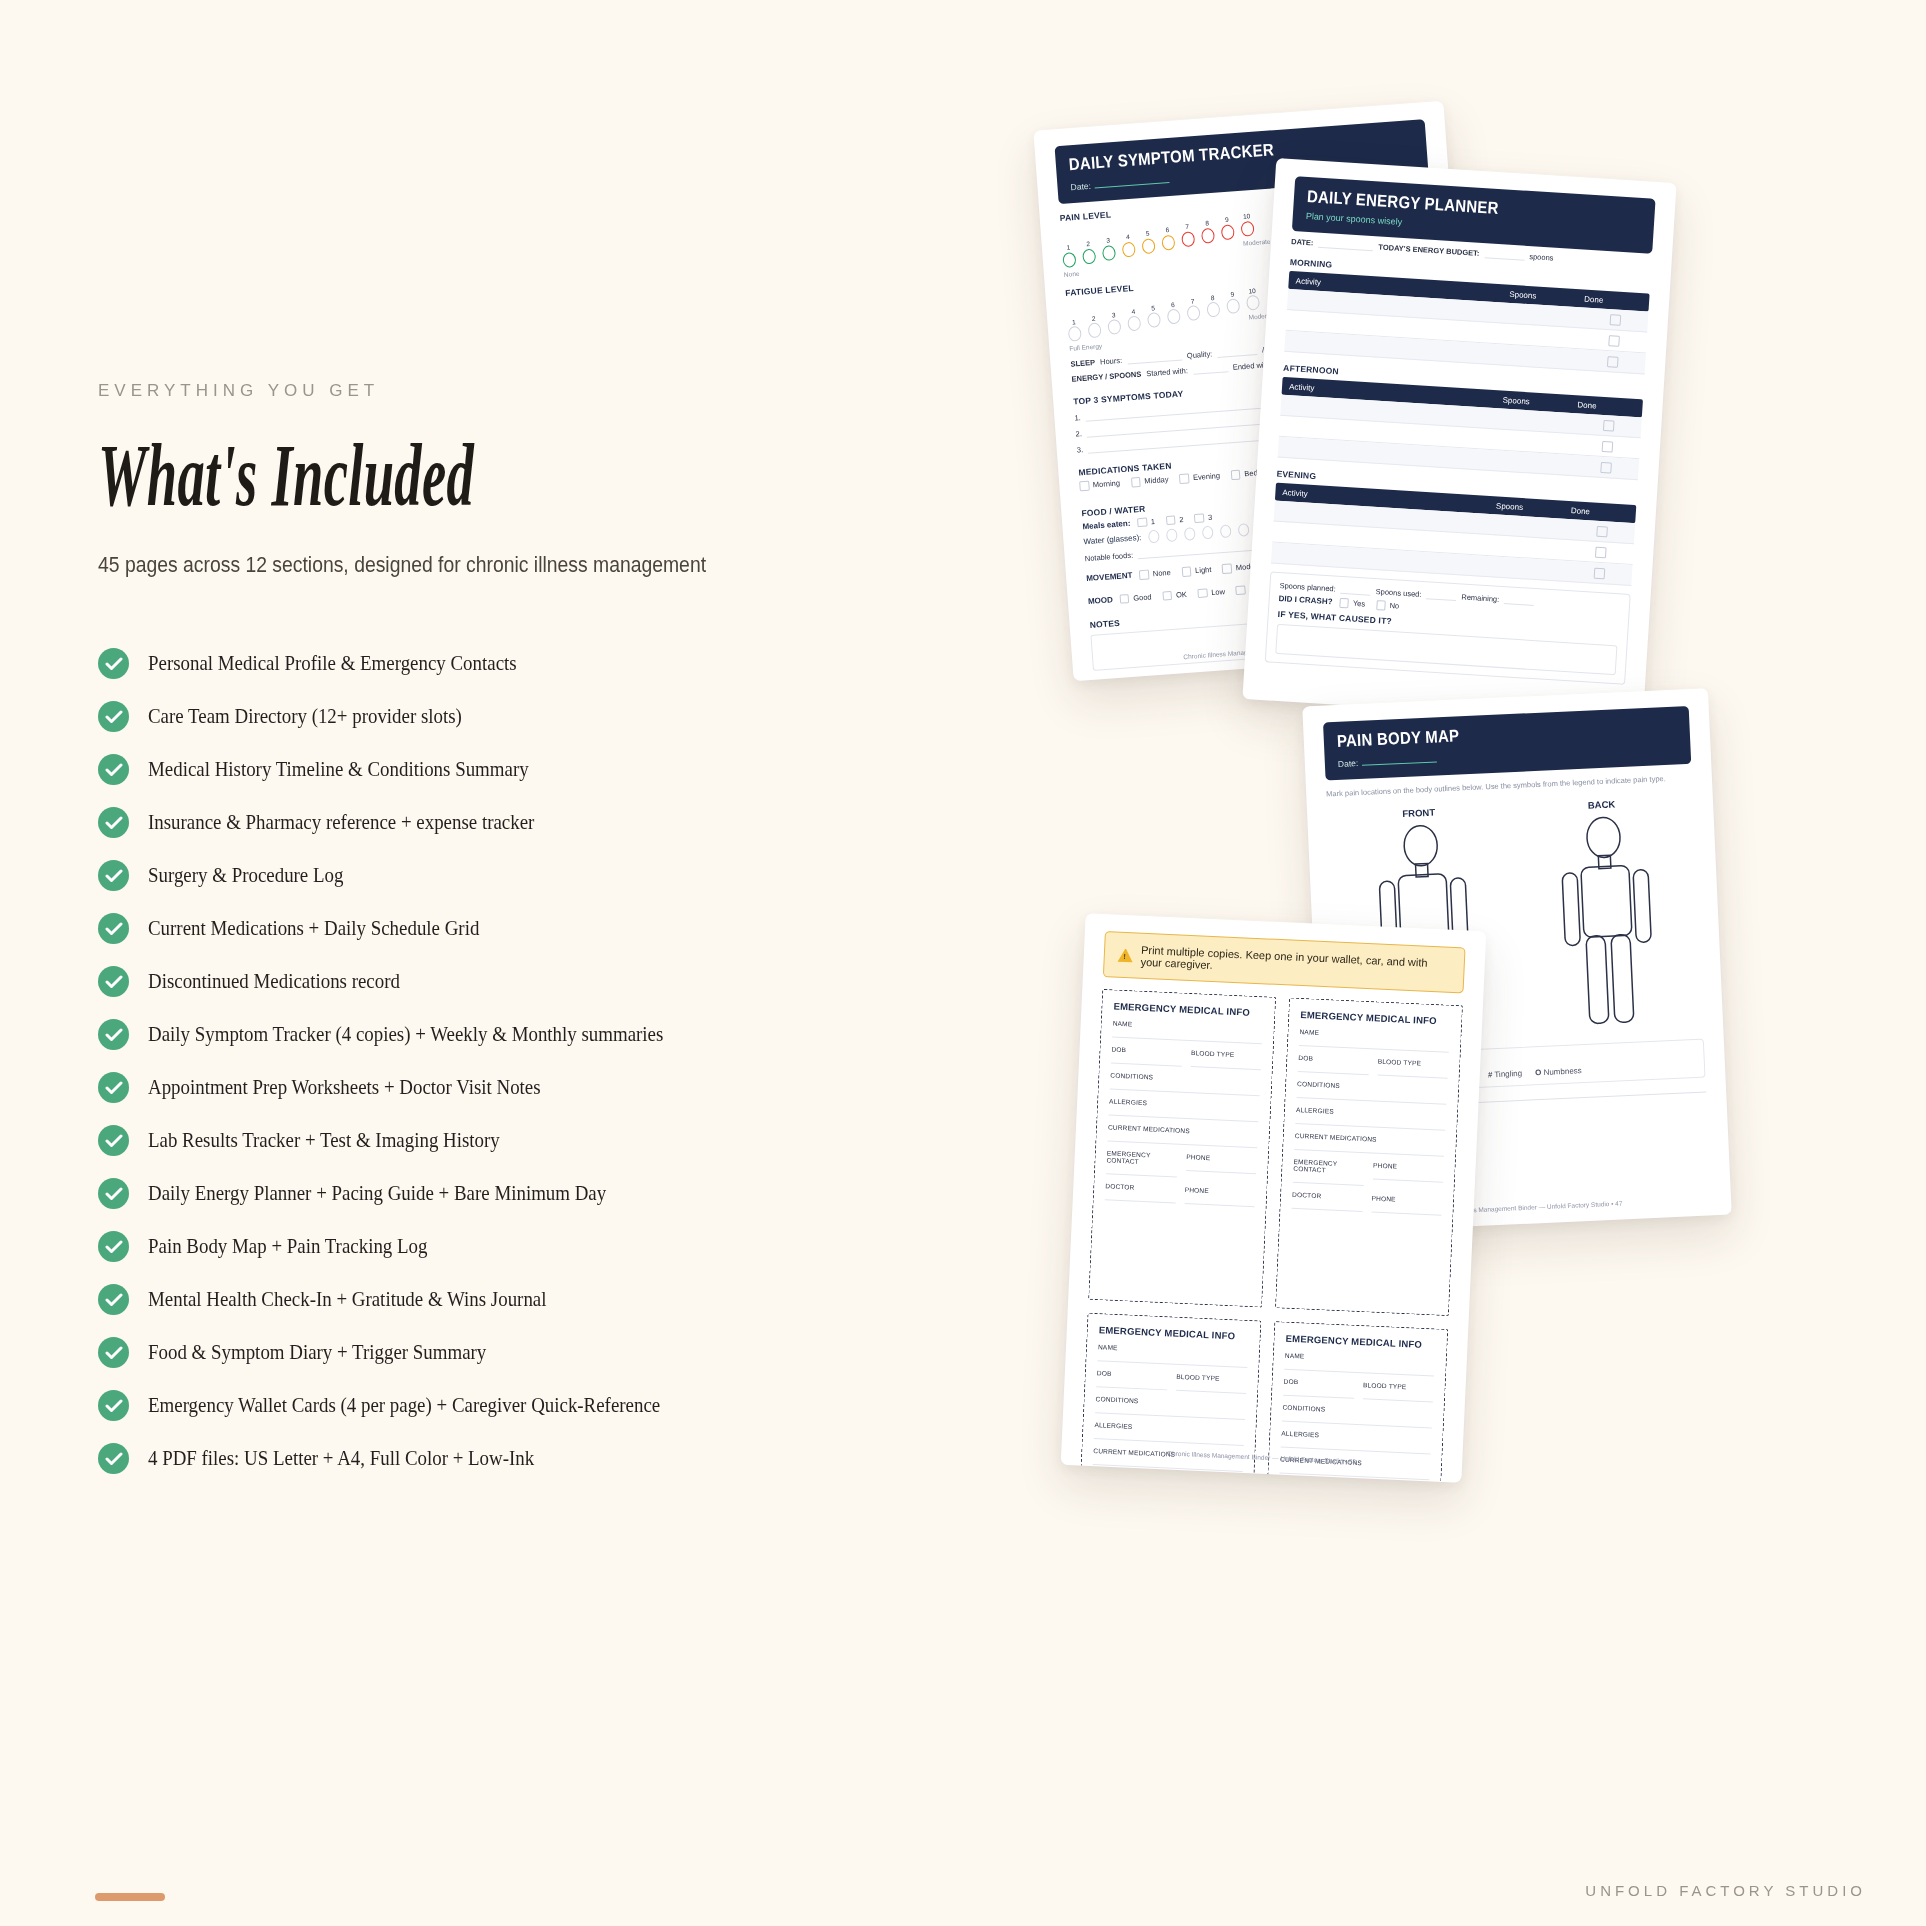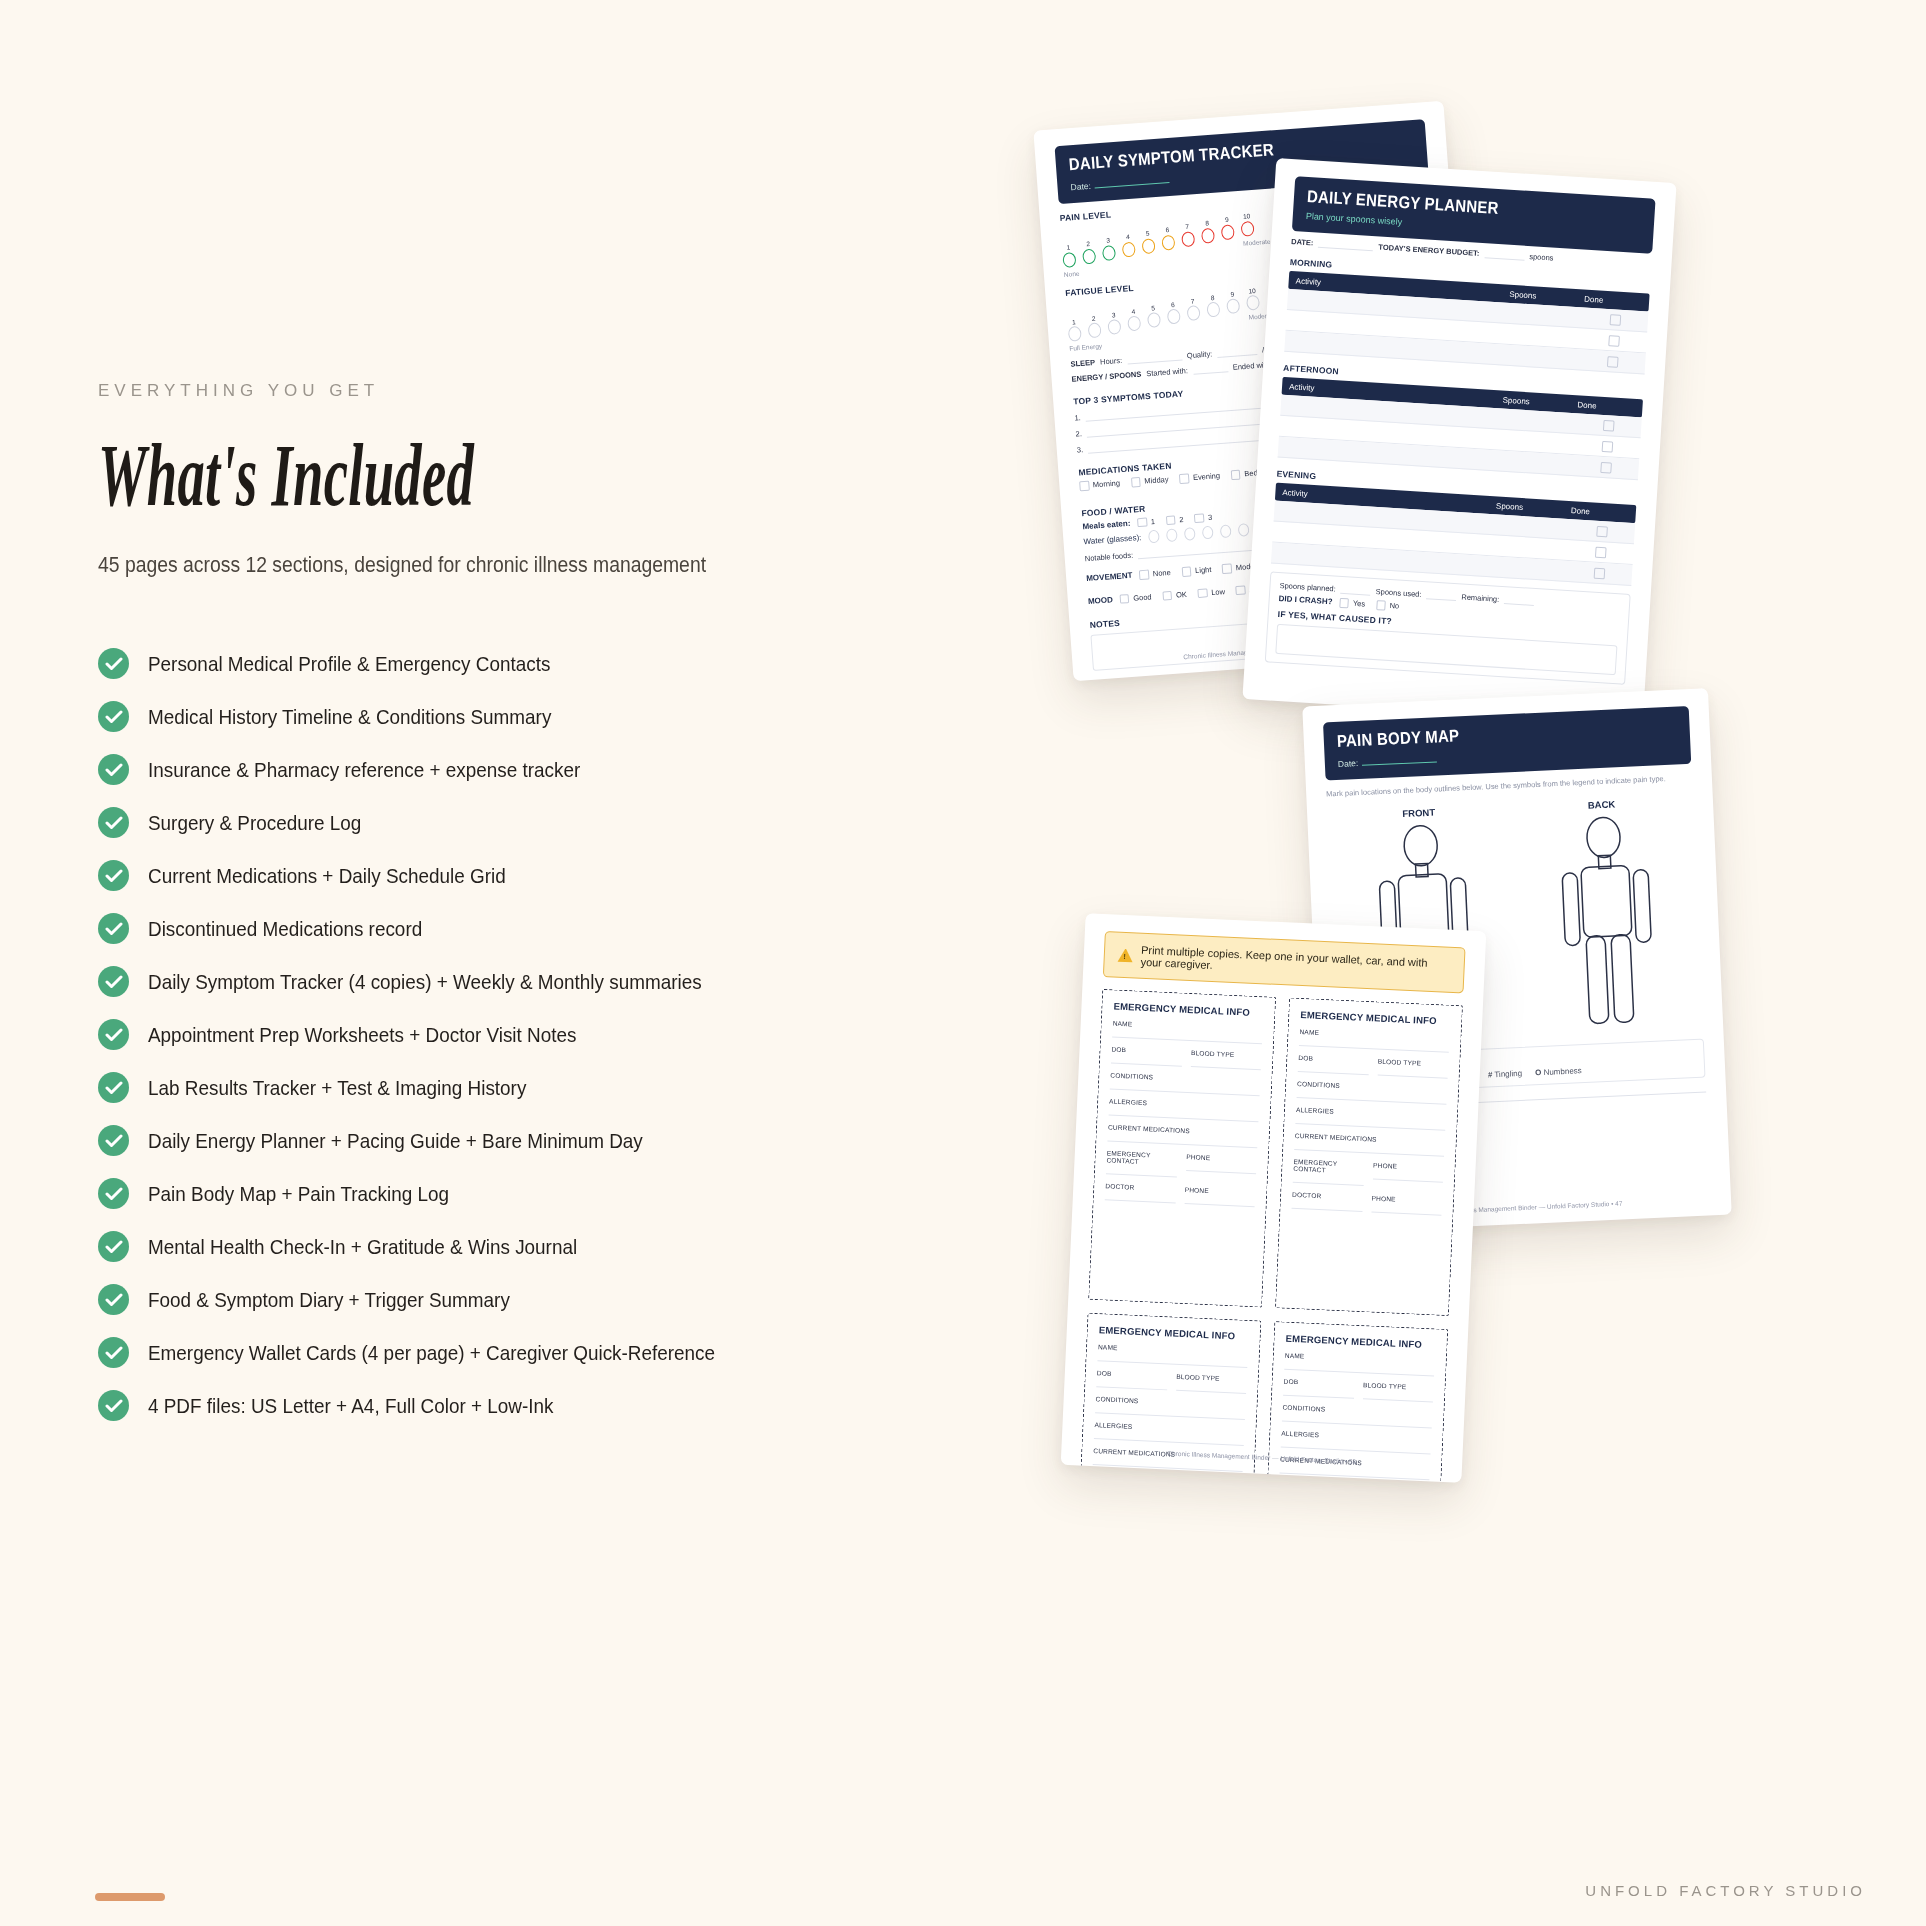--- a/index.html
+++ b/index.html
@@ -38,21 +38,21 @@
     letter-spacing: 0.5px;
   }
   .subhead {
     font-size: 22px;
     color: #4a443d;
     margin-top: 32px;
     transform: scaleX(0.88);
     transform-origin: left center;
   }
 
-  .feature-list { margin-top: 59px; }
+  .feature-list { margin-top: 59px; font-family: Liberation Serif, serif; }
   .feature-row {
     display: flex;
     align-items: center;
     height: 53px;
   }
   .check-badge {
     width: 31px; height: 31px;
     border-radius: 50%;
     background: #4aa87c;
     flex: 0 0 31px;
@@ -210,20 +210,28 @@
   <div class="subhead">45 pages across 12 sections, designed for chronic illness management</div>
 
   <div class="feature-list" id="feature-list">
       <div class="feature-row">
         <div class="check-badge">
           <svg width="18" height="16" viewBox="0 0 36 32">
             <path d="M4 16 L13 25 L32 6" stroke="#ffffff" stroke-width="6" fill="none" stroke-linecap="round" stroke-linejoin="round"></path>
           </svg>
         </div>
         <div class="feature-label">Personal Medical Profile &amp; Emergency Contacts</div>
+      </div>
+      <div class="feature-row">
+        <div class="check-badge">
+          <svg width="18" height="16" viewBox="0 0 36 32">
+            <path d="M4 16 L13 25 L32 6" stroke="#ffffff" stroke-width="6" fill="none" stroke-linecap="round" stroke-linejoin="round"></path>
+          </svg>
+        </div>
+        <div class="feature-label">Care Team Directory (12+ provider slots)</div>
       </div>
       <div class="feature-row">
         <div class="check-badge">
           <svg width="18" height="16" viewBox="0 0 36 32">
             <path d="M4 16 L13 25 L32 6" stroke="#ffffff" stroke-width="6" fill="none" stroke-linecap="round" stroke-linejoin="round"></path>
           </svg>
         </div>
         <div class="feature-label">Medical History Timeline &amp; Conditions Summary</div>
       </div>
       <div class="feature-row">

